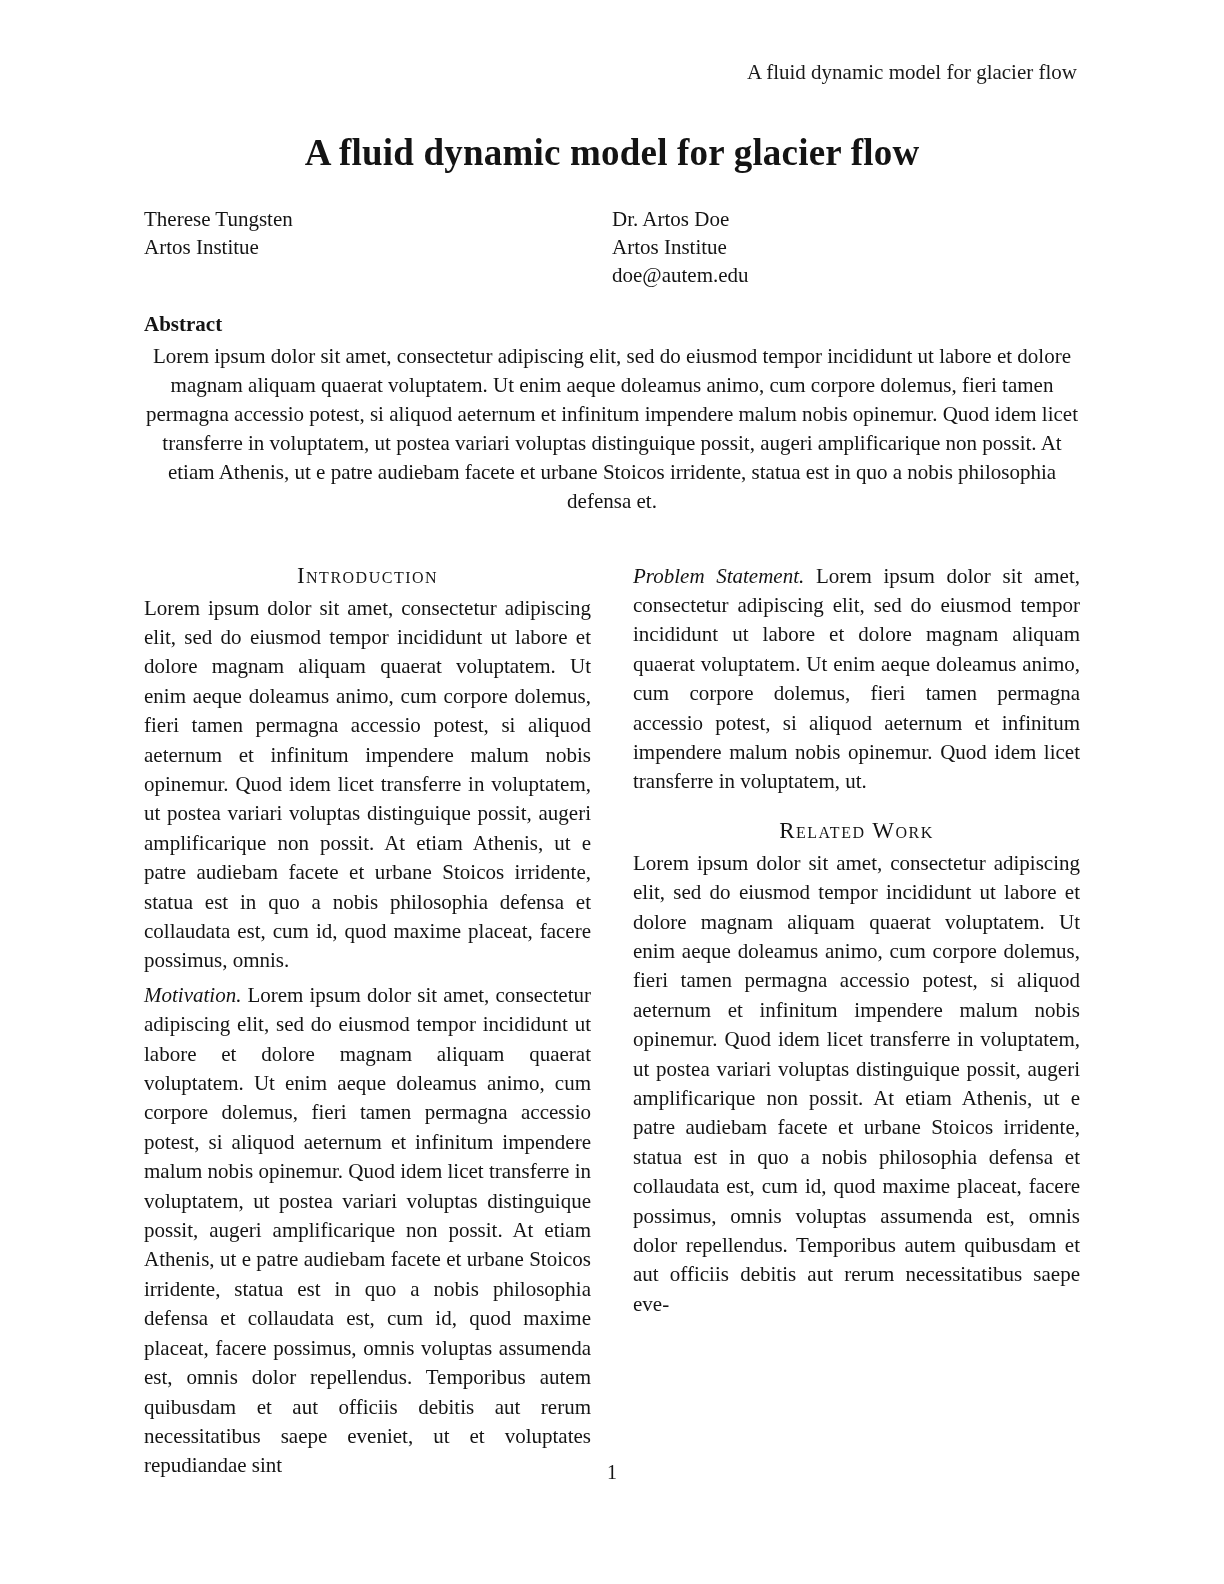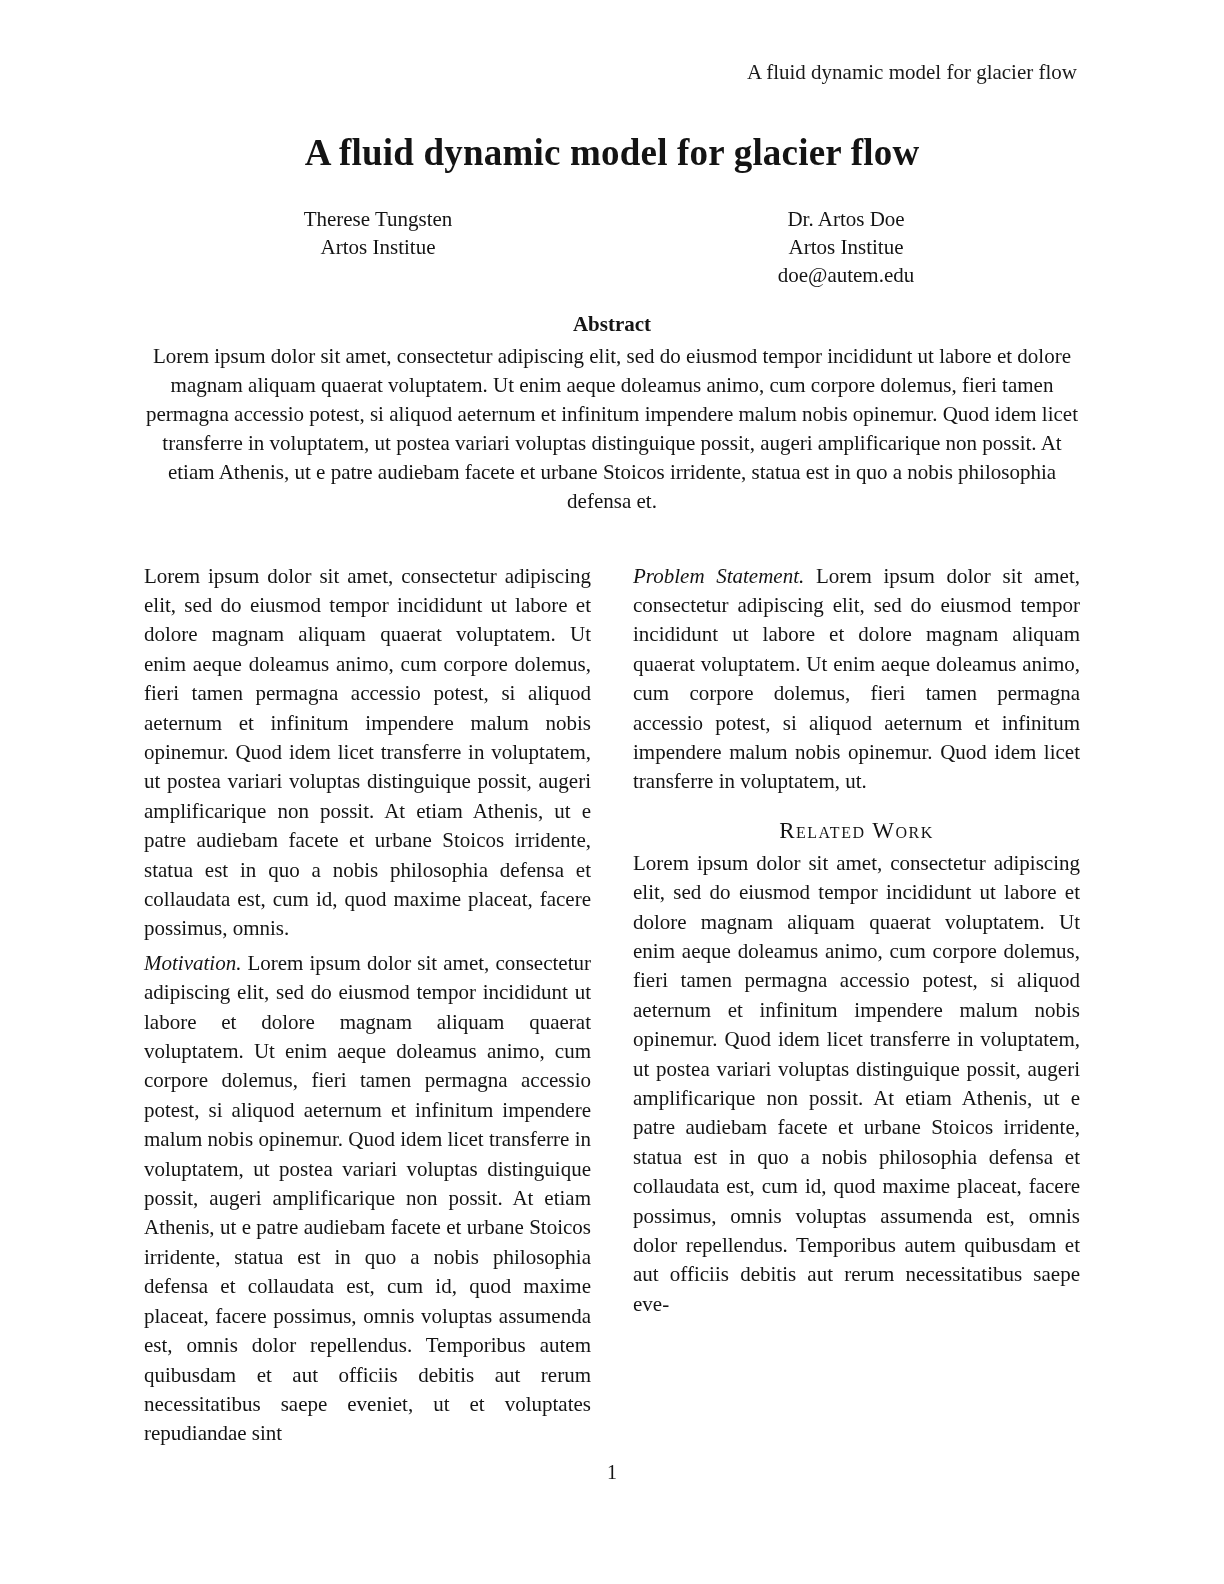--- a/index.html
+++ b/index.html
@@ -18,24 +18,24 @@
 
   .content { width: 936px; margin: 0 auto; padding-top: 132px; }
 
   .paper-title {
     text-align: center;
     font-size: 37px; font-weight: 700; line-height: 1.15;
     letter-spacing: 0.2px;
   }
 
   .authors { display: flex; margin-top: 30px; }
-  .author { width: 50%; text-align: center; font-size: 21px; line-height: 28px; }
+  .author { width: 50%; text-align: left; font-size: 21px; line-height: 28px; }
 
   .abstract { margin-top: 22px; }
-  .abstract-heading { text-align: center; font-size: 21px; font-weight: 700; line-height: 26px; }
+  .abstract-heading { text-align: left; font-size: 21px; font-weight: 700; line-height: 26px; }
   .abstract-text { text-align: center; font-size: 21px; line-height: 29px; margin-top: 5px; }
 
   .columns { display: flex; gap: 42px; margin-top: 46px; }
   .col { width: 447px; }
 
   .sec-heading {
     text-align: center;
     font-size: 23px; font-weight: 400;
     font-variant: small-caps;
     letter-spacing: 1.5px;
@@ -77,20 +77,21 @@
     </div>
 
     <div class="abstract">
       <div class="abstract-heading">Abstract</div>
       <p class="abstract-text">Lorem ipsum dolor sit amet, consectetur adipiscing elit, sed do eiusmod tempor incididunt ut labore et dolore magnam aliquam quaerat voluptatem. Ut enim aeque doleamus animo, cum corpore dolemus, fieri tamen permagna accessio potest, si aliquod aeternum et infinitum impendere malum nobis opinemur. Quod idem licet transferre in voluptatem, ut postea variari voluptas distinguique possit, augeri amplificarique non possit. At etiam Athenis, ut e patre audiebam facete et urbane Stoicos irridente, statua est in quo a nobis philosophia defensa et.</p>
     </div>
 
     <div class="columns">
 
       <div class="col">
+        <h2 class="sec-heading">Introduction</h2>
         <p class="body">Lorem ipsum dolor sit amet, consectetur adipiscing elit, sed do eiusmod tempor incididunt ut labore et dolore magnam aliquam quaerat voluptatem. Ut enim aeque doleamus animo, cum corpore dolemus, fieri tamen permagna accessio potest, si aliquod aeternum et infinitum impendere malum nobis opinemur. Quod idem licet transferre in voluptatem, ut postea variari voluptas distinguique possit, augeri amplificarique non possit. At etiam Athenis, ut e patre audiebam facete et urbane Stoicos irridente, statua est in quo a nobis philosophia defensa et collaudata est, cum id, quod maxime placeat, facere possimus, omnis.</p>
         <p class="body"><span class="lead">Motivation.</span><span> Lorem ipsum dolor sit amet, consectetur adipiscing elit, sed do eiusmod tempor incididunt ut labore et dolore magnam aliquam quaerat voluptatem. Ut enim aeque doleamus animo, cum corpore dolemus, fieri tamen permagna accessio potest, si aliquod aeternum et infinitum impendere malum nobis opinemur. Quod idem licet transferre in voluptatem, ut postea variari voluptas distinguique possit, augeri amplificarique non possit. At etiam Athenis, ut e patre audiebam facete et urbane Stoicos irridente, statua est in quo a nobis philosophia defensa et collaudata est, cum id, quod maxime placeat, facere possimus, omnis voluptas assumenda est, omnis dolor repellendus. Temporibus autem quibusdam et aut officiis debitis aut rerum necessitatibus saepe eveniet, ut et voluptates repudiandae sint</span></p>
       </div>
 
       <div class="col">
         <p class="body"><span class="lead">Problem Statement.</span><span> Lorem ipsum dolor sit amet, consectetur adipiscing elit, sed do eiusmod tempor incididunt ut labore et dolore magnam aliquam quaerat voluptatem. Ut enim aeque doleamus animo, cum corpore dolemus, fieri tamen permagna accessio potest, si aliquod aeternum et infinitum impendere malum nobis opinemur. Quod idem licet transferre in voluptatem, ut.</span></p>
         <h2 class="sec-heading spaced">Related Work</h2>
         <p class="body">Lorem ipsum dolor sit amet, consectetur adipiscing elit, sed do eiusmod tempor incididunt ut labore et dolore magnam aliquam quaerat voluptatem. Ut enim aeque doleamus animo, cum corpore dolemus, fieri tamen permagna accessio potest, si aliquod aeternum et infinitum impendere malum nobis opinemur. Quod idem licet transferre in voluptatem, ut postea variari voluptas distinguique possit, augeri amplificarique non possit. At etiam Athenis, ut e patre audiebam facete et urbane Stoicos irridente, statua est in quo a nobis philosophia defensa et collaudata est, cum id, quod maxime placeat, facere possimus, omnis voluptas assumenda est, omnis dolor repellendus. Temporibus autem quibusdam et aut officiis debitis aut rerum necessitatibus saepe eve-</p>
       </div>
 

